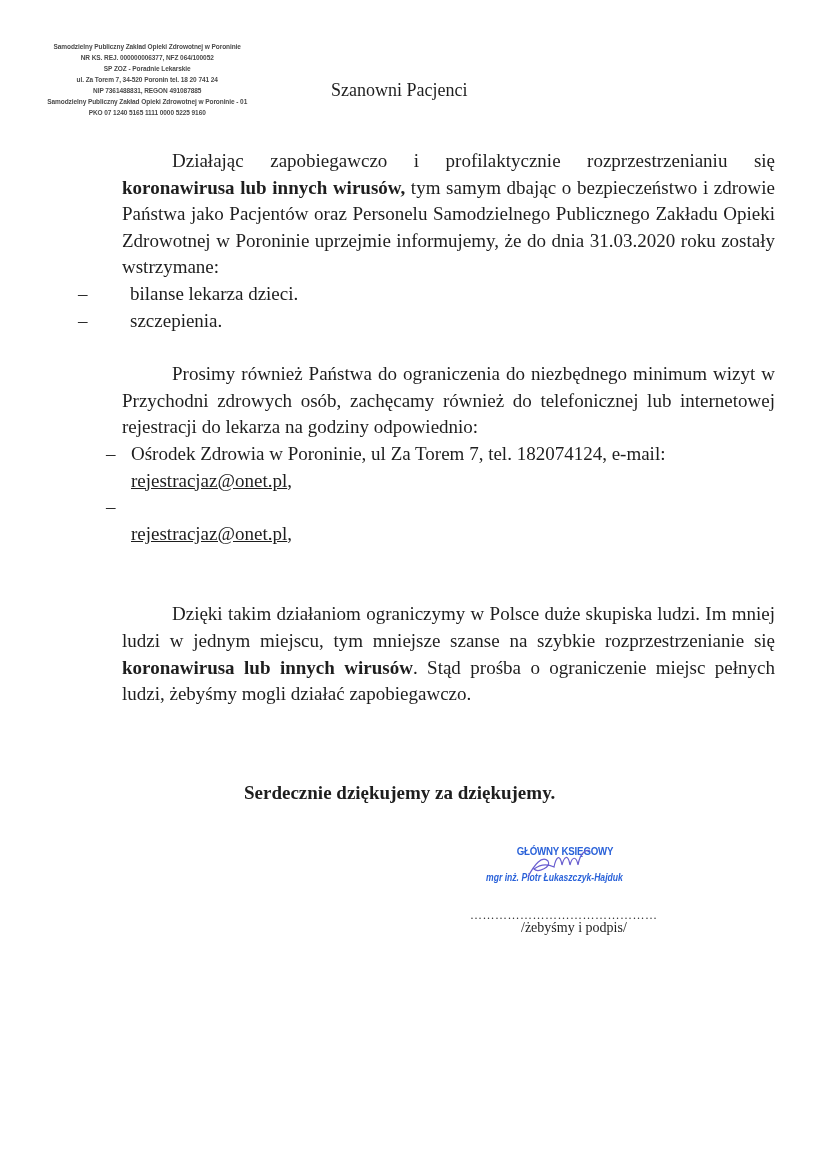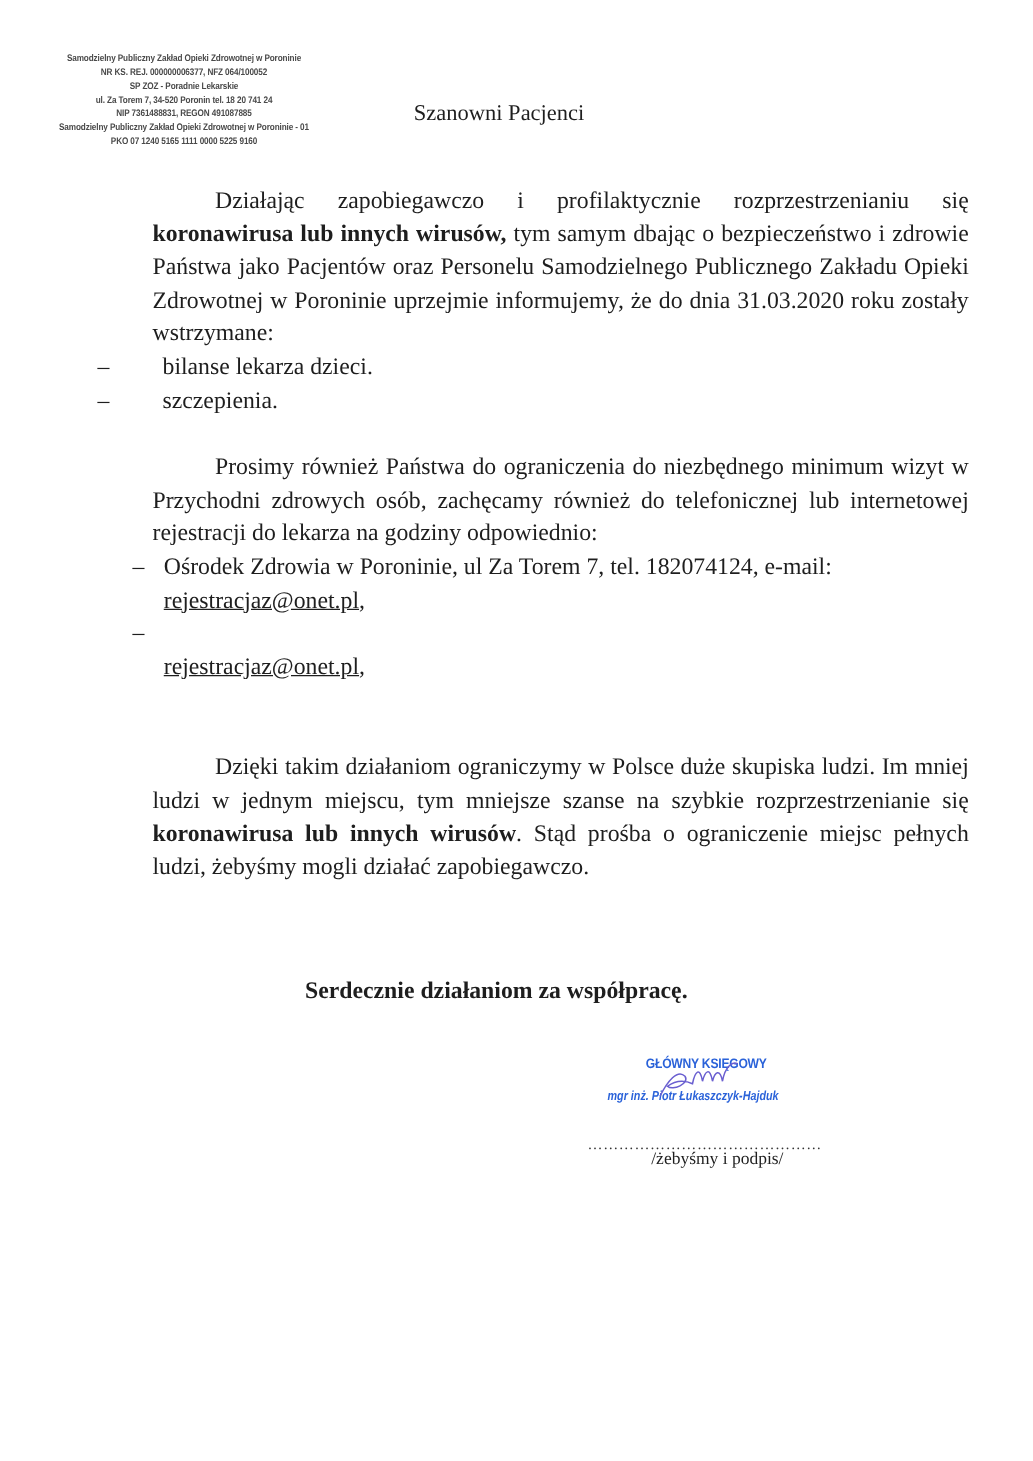--- a/index.html
+++ b/index.html
@@ -83,21 +83,21 @@
   <div class="gap"></div>
 
 
   <div class="gap"></div>
 
   <p class="indent">
     <span>Dzięki takim działaniom ograniczymy w Polsce duże skupiska ludzi. Im mniej ludzi w jednym miejscu, tym mniejsze szanse na szybkie rozprzestrzenianie się </span><b>koronawirusa lub innych wirusów</b><span>. Stąd prośba o ograniczenie miejsc pełnych ludzi, żebyśmy mogli działać zapobiegawczo.</span>
   </p>
 </div>
 
-<div class="thanks">Serdecznie działaniom za współpracę.</div>
+<div class="thanks">Serdecznie dziękujemy za dziękujemy.</div>
 
 <div class="sig">
   <div class="role">GŁÓWNY KSIĘGOWY</div>
   <div class="name">mgr inż. Piotr Łukaszczyk-Hajduk</div>
 </div>
 <svg class="scribble" viewBox="0 0 80 40">
   <path d="M8 34 C 14 22, 22 12, 28 18 C 32 24, 18 30, 14 26 C 22 20, 30 22, 34 24 C 36 14, 40 10, 42 22 C 44 14, 48 10, 50 22 C 52 14, 56 12, 58 22 C 60 10, 66 6, 70 8" fill="none" stroke="#6a5fd0" stroke-width="1.2"></path>
 </svg>
 
 <div class="dots">………………………………………</div>

